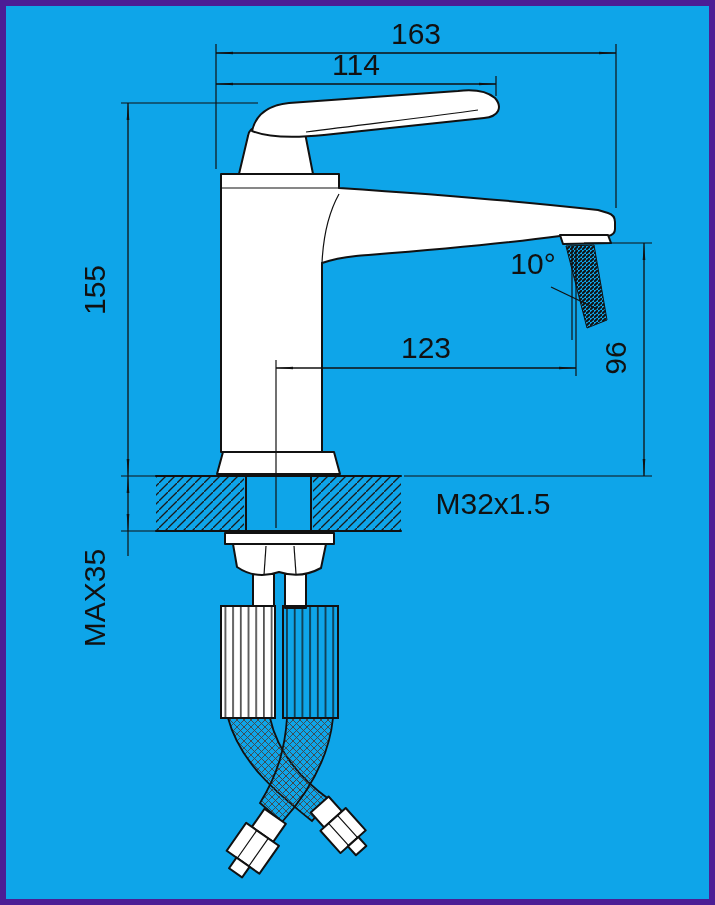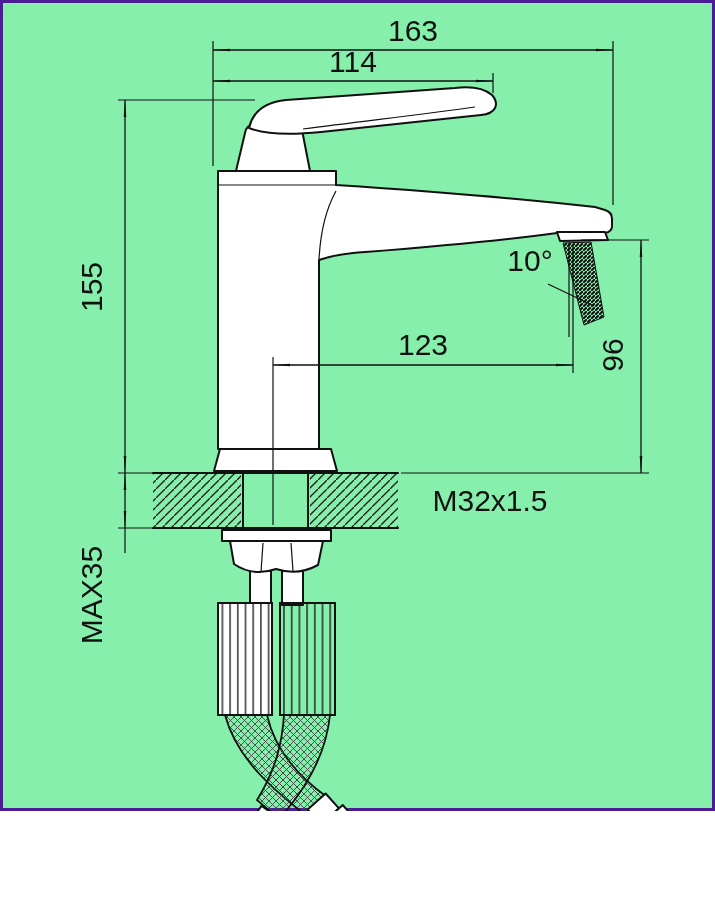--- a/index.html
+++ b/index.html
@@ -1,18 +1,18 @@
 <!DOCTYPE html>
 <html><head>
 <meta charset="utf-8">
 <style>
   html, body { margin: 0; padding: 0; background: #ffffff; }
   .page {
-    width: 715px; height: 811px; position: relative;
-    background: #86efac; border: 3px solid #4c1d95; box-sizing: border-box;
+    width: 715px; height: 905px; position: relative;
+    background: #0ea5e9; border: 6px solid #4c1d95; box-sizing: border-box;
     font-family: "Liberation Sans", sans-serif;
   }
   svg { display: block; }
   .objline  { stroke: #111111; stroke-width: 2;   fill: none; stroke-linejoin: round; stroke-linecap: round; }
   .objfill  { stroke: #111111; stroke-width: 2;   fill: #ffffff; stroke-linejoin: round; }
   .thinline { stroke: #111111; stroke-width: 1.2; fill: none; }
   .dimline  { stroke: #111111; stroke-width: 1.3; fill: none; }
   .extline  { stroke: #111111; stroke-width: 1.2; fill: none; }
   .dimtext  { font-family: "Liberation Sans", sans-serif; font-size: 30px; fill: #111111; }
 </style>

